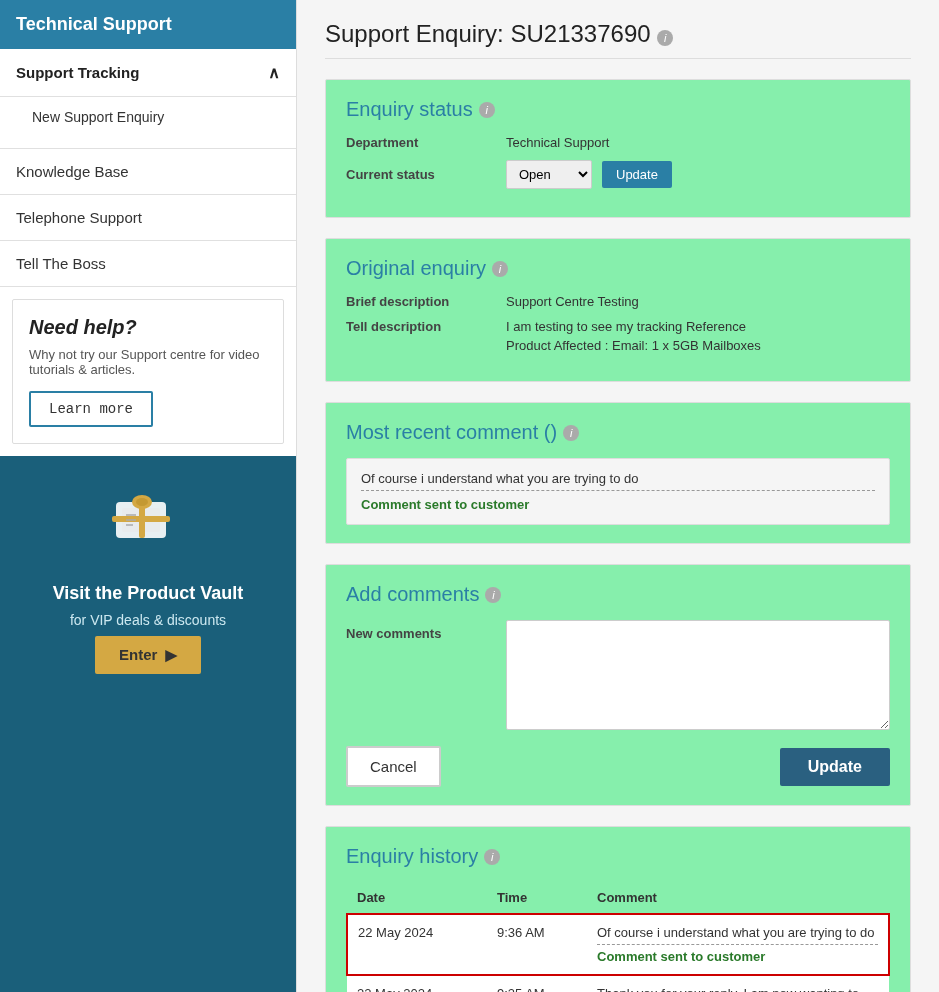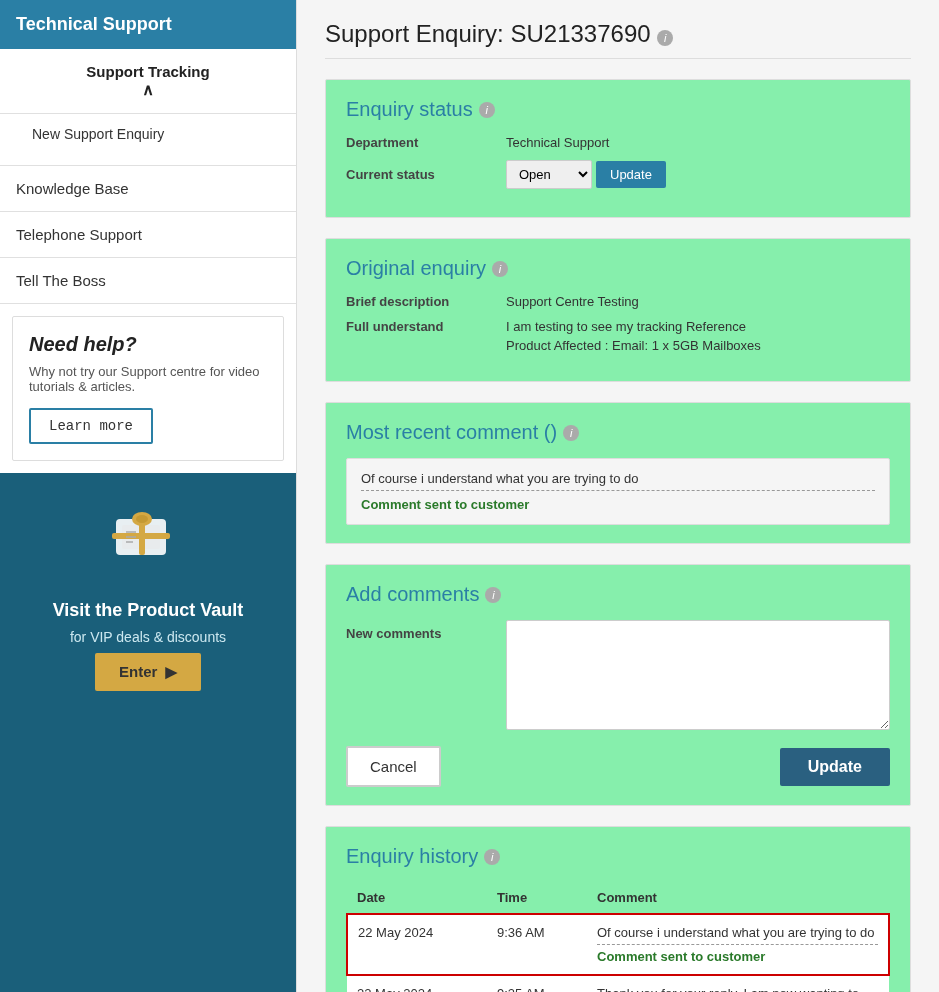--- a/index.html
+++ b/index.html
@@ -28,21 +28,20 @@
       background: #fff;
       font-size: 15px;
       color: #333;
     }
     .sidebar-item.active {
       font-weight: bold;
       color: #222;
       display: flex;
       justify-content: space-between;
       align-items: center;
-      flex-direction: column;
     }
     .sidebar-item.active .chevron { font-size: 16px; }
     .sidebar-sub-item {
       border-bottom: 1px solid #e0e0e0;
       padding: 12px 16px 23px 32px;
       cursor: pointer;
       background: #fff;
       font-size: 14px;
       color: #333;
     }
@@ -177,21 +176,21 @@
       color: #444;
       font-size: 13px;
     }
     .field-value {
       color: #333;
       font-size: 13px;
     }
     .status-row {
       display: flex;
       align-items: center;
-      gap: 4px;
+      gap: 10px;
       justify-content: flex-end;
     }
     .status-select {
       padding: 5px 8px;
       border: 1px solid #ccc;
       border-radius: 2px;
       font-size: 13px;
       cursor: pointer;
     }
     .update-btn-small {
@@ -408,21 +407,21 @@
   <div class="section">
     <div class="section-title">
       <span>Original enquiry</span>
       <span class="info-icon">i</span>
     </div>
     <div class="field-row">
       <div class="field-label">Brief description</div>
       <div class="field-value">Support Centre Testing</div>
     </div>
     <div class="field-row" style="align-items: flex-start;">
-      <div class="field-label">Full understand</div>
+      <div class="field-label">Tell description</div>
       <div class="field-value">
         <div style="margin-bottom:4px;">I am testing to see my tracking Reference</div>
         <div>Product Affected : Email: 1 x 5GB Mailboxes</div>
       </div>
     </div>
   </div>
 
   <div class="section">
     <div class="section-title">
       <span>Most recent comment ()</span>

